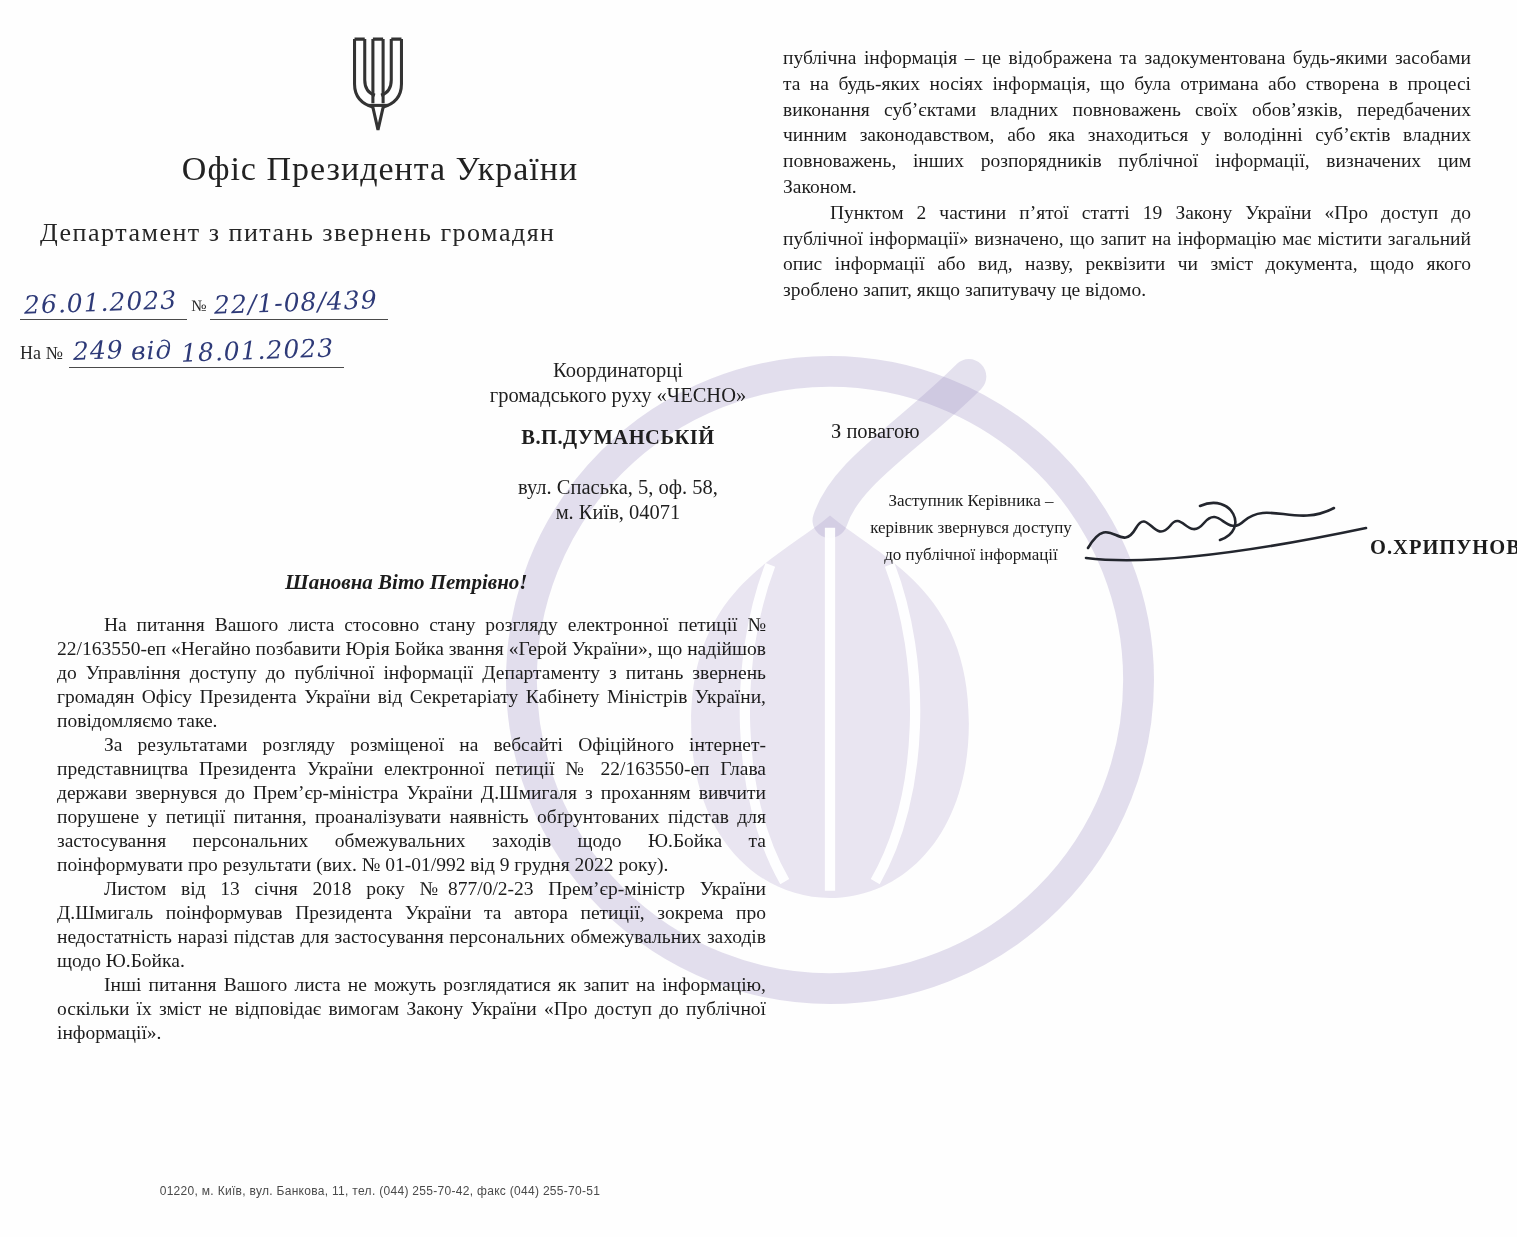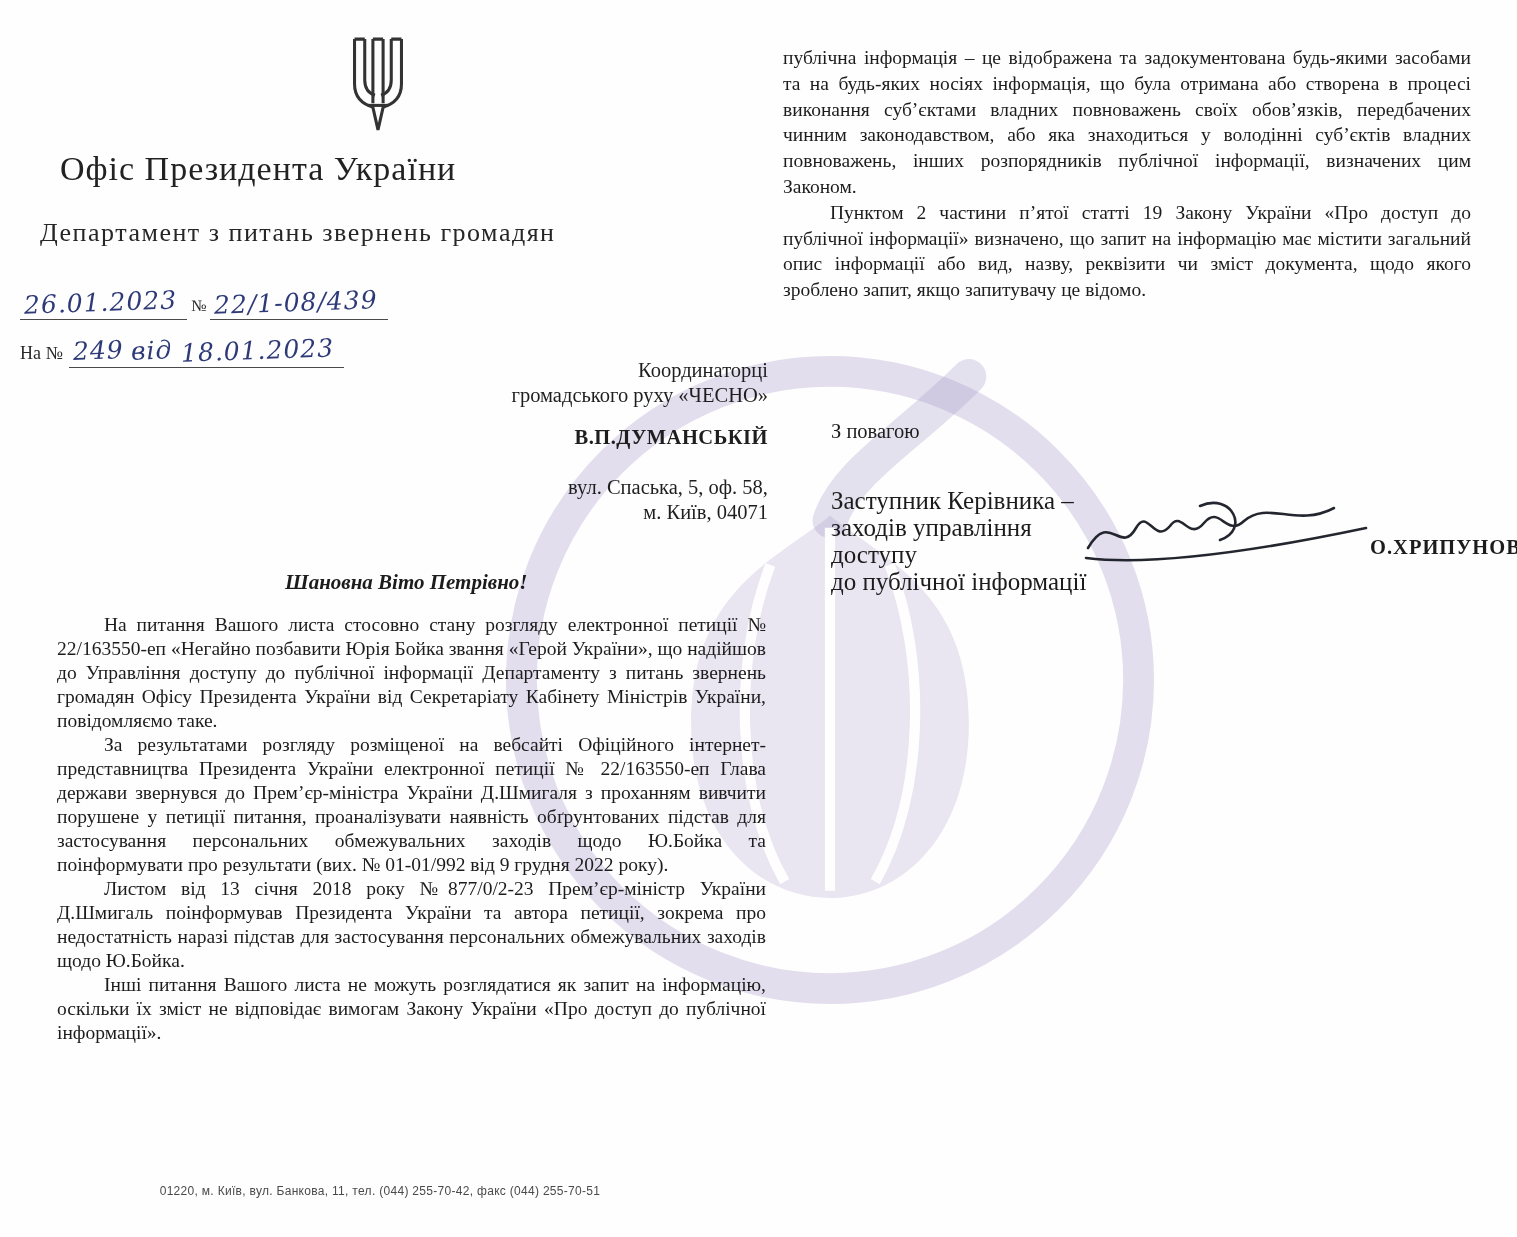--- a/index.html
+++ b/index.html
@@ -16,21 +16,21 @@
     position:absolute; left:470px; top:320px;
     width:720px; height:720px; z-index:0;
     pointer-events:none;
   }
   .layer { position:relative; z-index:1; }
 
   
   .emblem { position:absolute; left:343px; top:34px; width:70px; height:102px; }
   .org-name {
     position:absolute; left:60px; top:150px; width:640px;
-    text-align:left; font-size:34px; letter-spacing:1px; color:#222;
+    text-align:center; font-size:34px; letter-spacing:1px; color:#222;
   }
   .dept-name {
     position:absolute; left:40px; top:218px; width:680px;
     text-align:left; font-size:26px; letter-spacing:1.5px; color:#262626;
   }
 
   
   .ref1 { position:absolute; left:20px; top:288px; white-space:nowrap; }
   .ref2 { position:absolute; left:20px; top:336px; white-space:nowrap; }
   .hand {
@@ -42,21 +42,21 @@
     letter-spacing:1px;
     transform:rotate(-2deg);
   }
   .blank { display:inline-block; border-bottom:1.5px solid #4a4a4a; padding:0 10px 2px 4px; }
   .printed-small { font-size:16px; color:#2a2a2a; padding:0 4px; }
   .printed-label { font-size:18px; color:#2a2a2a; padding-right:6px; }
 
   
   .addressee {
     position:absolute; left:468px; top:358px; width:300px;
-    text-align:right; font-size:20.5px; line-height:25px; color:#1e1e1e;
+    text-align:center; font-size:20.5px; line-height:25px; color:#1e1e1e;
   }
   .addressee .name { margin-top:17px; font-weight:bold; letter-spacing:0.5px; }
   .addressee .addr1 { margin-top:25px; }
 
   
   .salutation {
     position:absolute; left:285px; top:570px;
     font-weight:bold; font-style:italic; font-size:21px;text-align:center;
   }
   .body-left {
@@ -75,21 +75,21 @@
   
   .body-right {
     position:absolute; left:783px; top:45px; width:688px;
     font-size:19.5px; line-height:25.8px; text-align:justify;
   }
   .body-right p.indent { text-indent:47px; }
 
   .regards { position:absolute; left:831px; top:420px; font-size:20.5px; }
   .sign-title {
     position:absolute; left:831px; top:487px; width:280px;
-    font-size:25px; line-height:27px;
+    font-size:17px; line-height:27px;text-align:center;
   }
   .signature { position:absolute; left:1080px; top:490px; width:300px; height:95px; }
   .signer-name {
     position:absolute; left:1370px; top:536px;
     font-size:20.5px; font-weight:bold; letter-spacing:1px;
   }
 </style>
 </head>
 <body>
 
@@ -149,21 +149,21 @@
 
     <div class="body-right">
       <p>публічна інформація – це відображена та задокументована будь-якими засобами та на будь-яких носіях інформація, що була отримана або створена в процесі виконання суб’єктами владних повноважень своїх обов’язків, передбачених чинним законодавством, або яка знаходиться у володінні суб’єктів владних повноважень, інших розпорядників публічної інформації, визначених цим Законом.</p>
       <p class="indent">Пунктом 2 частини п’ятої статті 19 Закону України «Про доступ до публічної інформації» визначено, що запит на інформацію має містити загальний опис інформації або вид, назву, реквізити чи зміст документа, щодо якого зроблено запит, якщо запитувачу це відомо.</p>
     </div>
 
     <div class="regards">З повагою</div>
 
     <div class="sign-title">
       <div>Заступник Керівника –</div>
-      <div>заходів управління доступу</div>
+      <div>керівник звернувся доступу</div>
       <div>до публічної інформації</div>
     </div>
 
     <svg class="signature" viewBox="0 0 300 95" aria-hidden="true">
       <g fill="none" stroke="#23262e" stroke-width="2.6" stroke-linecap="round">
         <path d="M8 58 C30 20 40 66 56 38 C68 17 74 55 90 36 C102 19 108 52 124 33 C140 14 146 48 164 31 C188 10 216 38 254 18"></path>
         <path d="M120 16 C152 2 170 40 140 50"></path>
         <path d="M6 68 C72 76 172 62 286 38"></path>
       </g>
     </svg>

